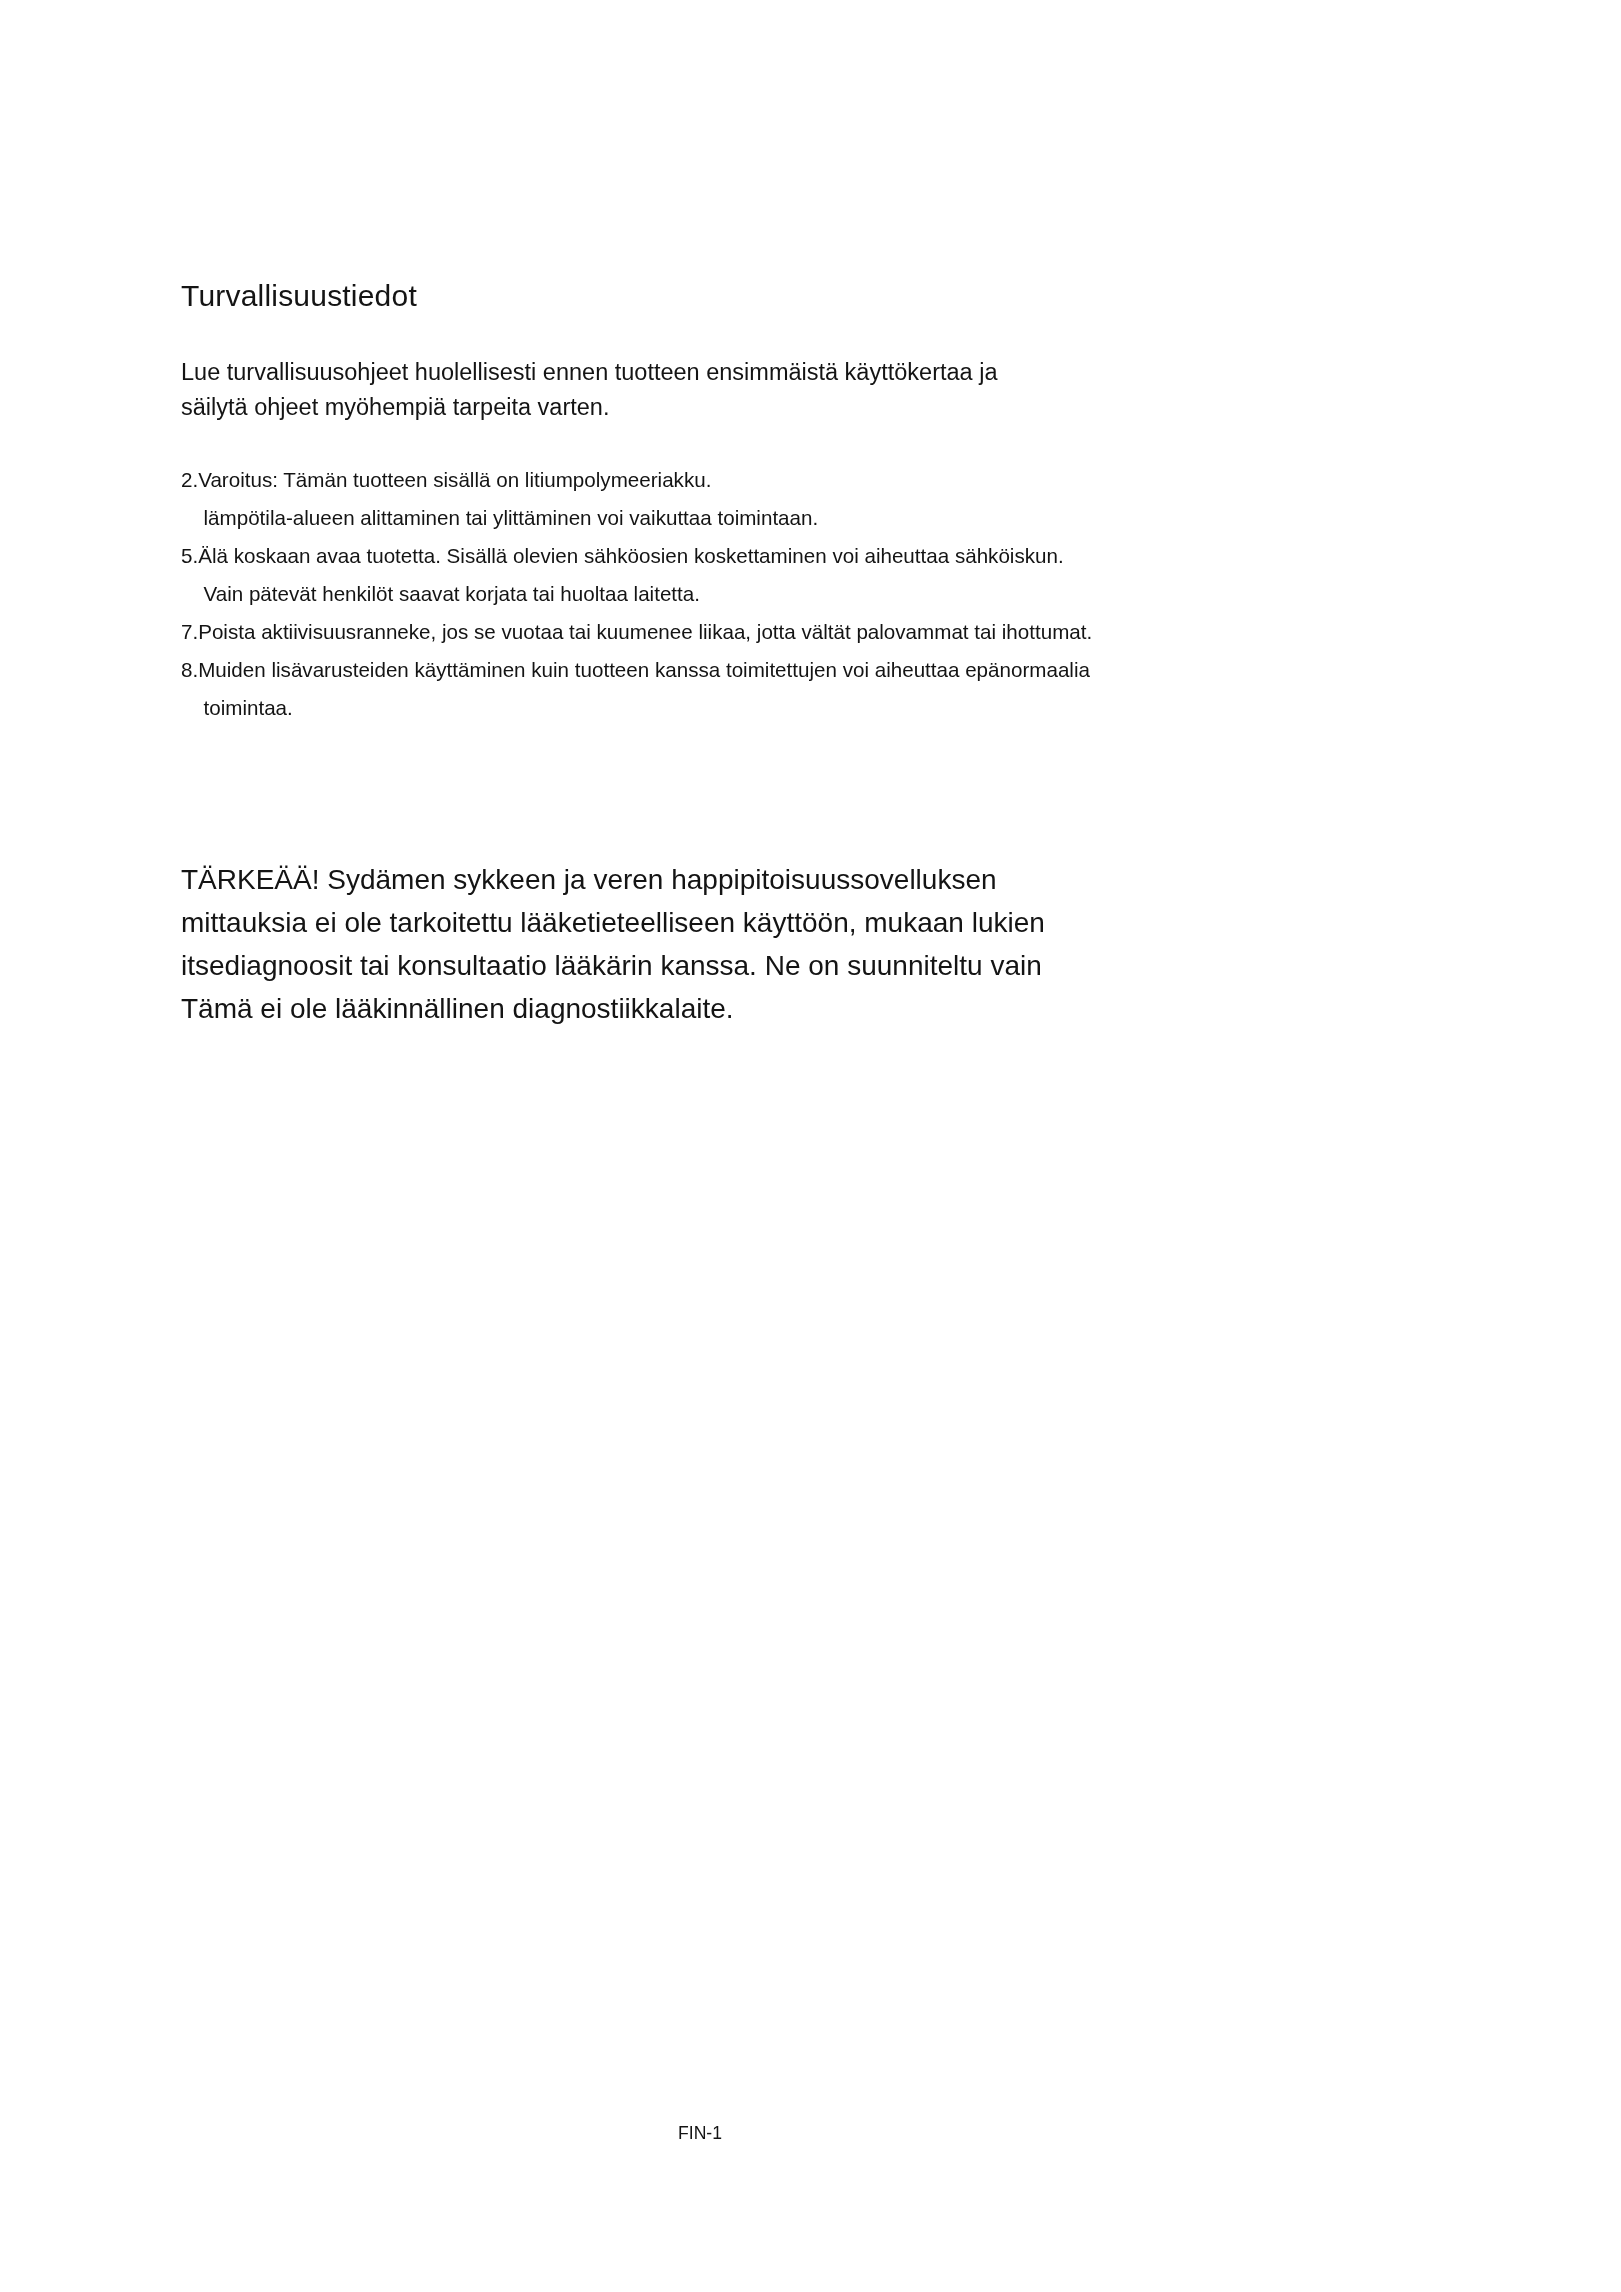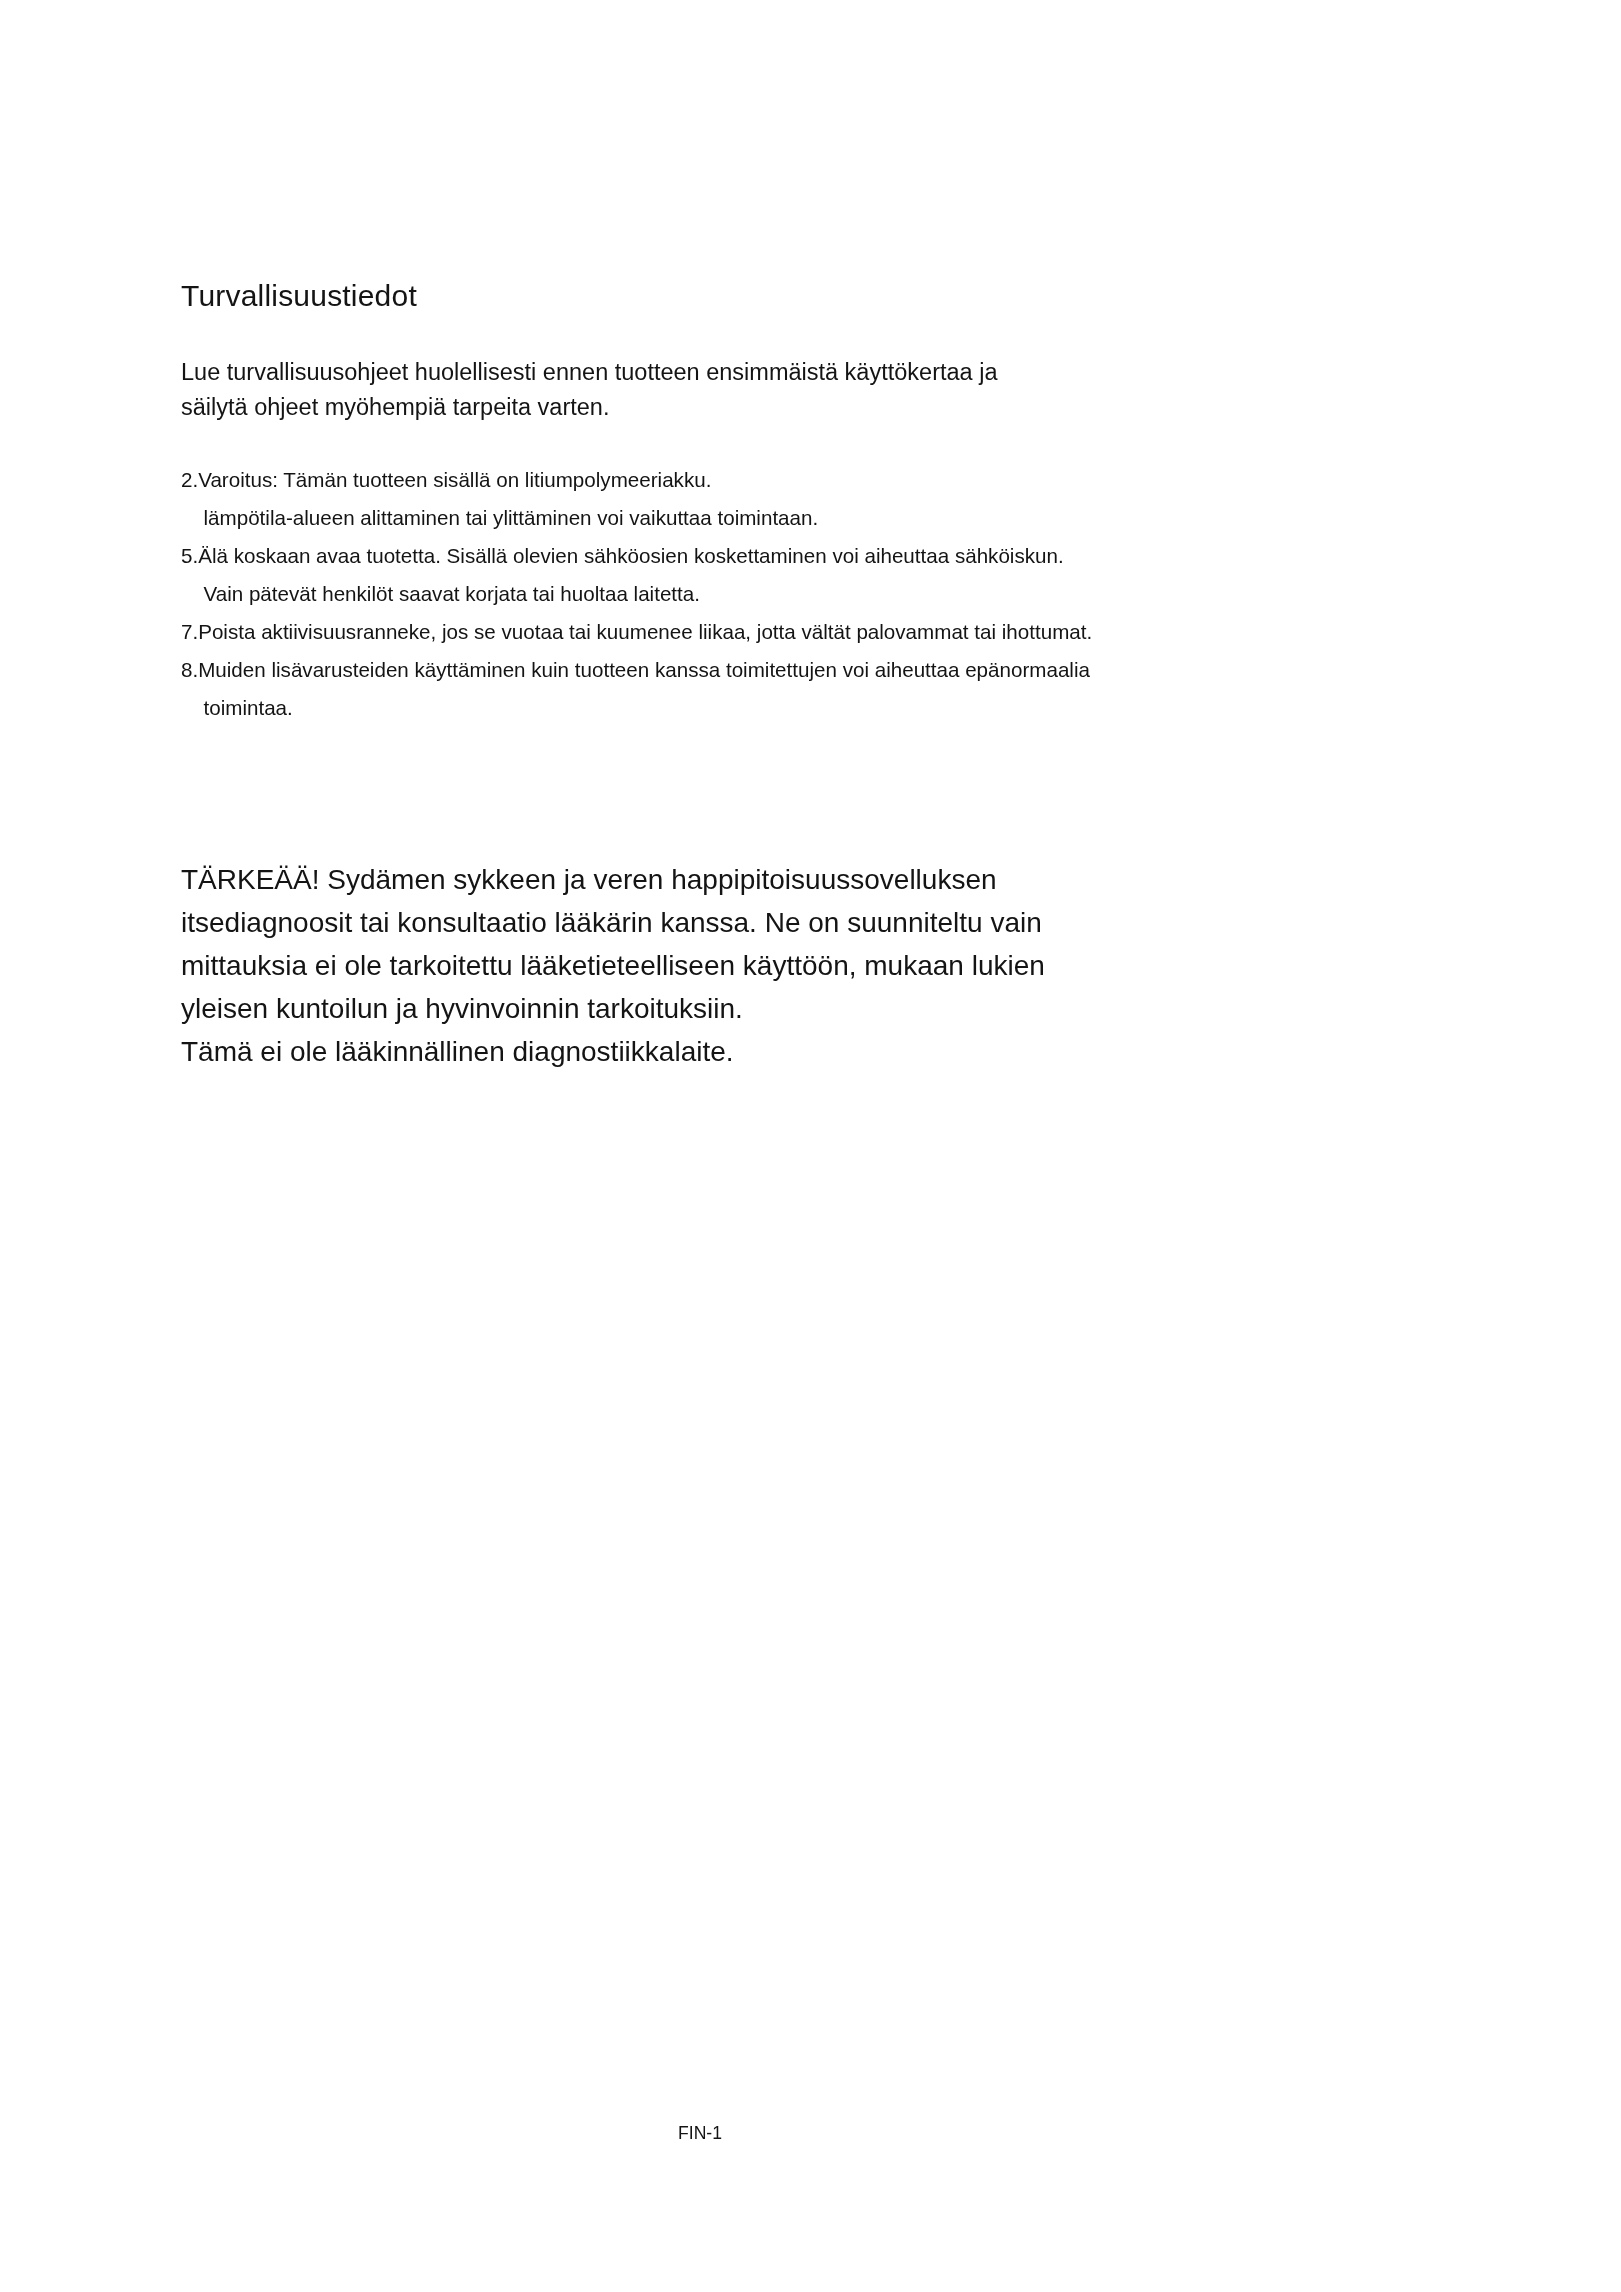--- a/index.html
+++ b/index.html
@@ -76,23 +76,22 @@
     <div class="line cont">lämpötila-alueen alittaminen tai ylittäminen voi vaikuttaa toimintaan.</div>
     <div class="line">5.Älä koskaan avaa tuotetta. Sisällä olevien sähköosien koskettaminen voi aiheuttaa sähköiskun.</div>
     <div class="line cont">Vain pätevät henkilöt saavat korjata tai huoltaa laitetta.</div>
     <div class="line">7.Poista aktiivisuusranneke, jos se vuotaa tai kuumenee liikaa, jotta vältät palovammat tai ihottumat.</div>
     <div class="line">8.Muiden lisävarusteiden käyttäminen kuin tuotteen kanssa toimitettujen voi aiheuttaa epänormaalia</div>
     <div class="line cont">toimintaa.</div>
   </div>
 
   <div class="important">
     <div class="line">TÄRKEÄÄ! Sydämen sykkeen ja veren happipitoisuussovelluksen</div>
+    <div class="line">mittauksia ei ole tarkoitettu lääketieteelliseen käyttöön, mukaan lukien</div>
     <div class="line">itsediagnoosit tai konsultaatio lääkärin kanssa. Ne on suunniteltu vain</div>
-    <div class="line">mittauksia ei ole tarkoitettu lääketieteelliseen käyttöön, mukaan lukien</div>
-    <div class="line">yleisen kuntoilun ja hyvinvoinnin tarkoituksiin.</div>
     <div class="line">Tämä ei ole lääkinnällinen diagnostiikkalaite.</div>
   </div>
 
 </div>
 
 <div class="footer">
   <span>FIN-1</span>
 </div>
 
 

